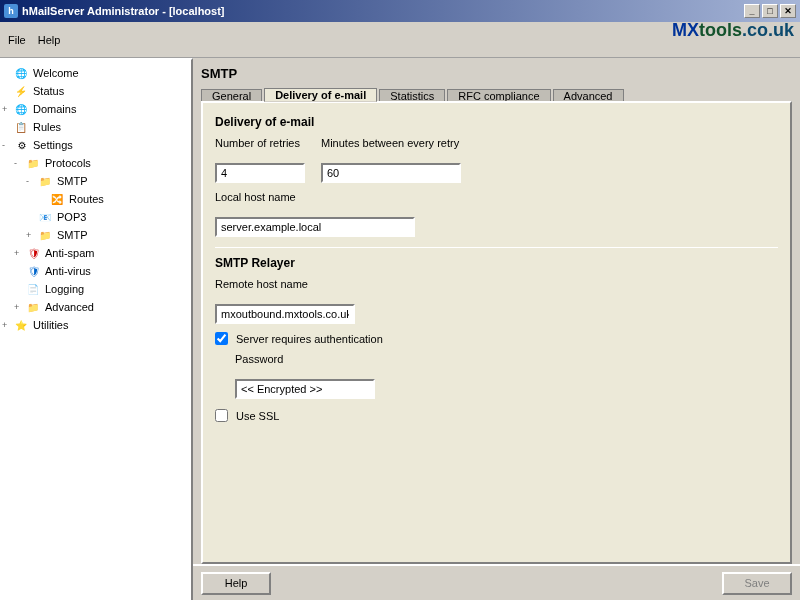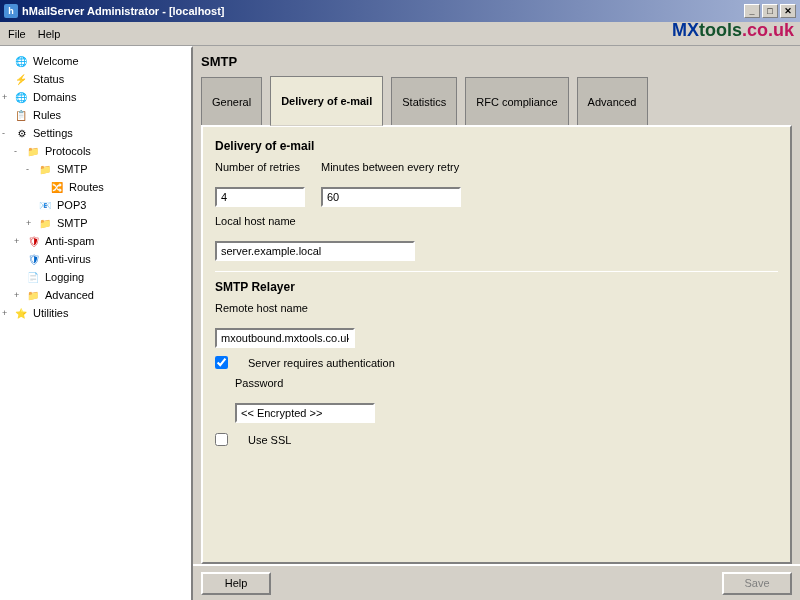--- a/index.html
+++ b/index.html
@@ -111,27 +111,27 @@
     }
 
     
     .tabs {
       display: flex;
       align-items: flex-end;
       margin-bottom: 0;
       gap: 0;
     }
     .tab {
-      padding: 18px 10px;
+      padding: 0 10px;
       border: 1px solid #808080;
       background: #d4d0c8;
       cursor: pointer;
       font-size: 11px;
       border-bottom: none;
-      margin-right: 8px;
+      margin-right: 2px;
       position: relative;
       top: 1px;
       text-align: center;
     }
     .tab.active {
       background: #d4d0c8;
       border-bottom: 1px solid #d4d0c8;
       font-weight: bold;
       z-index: 2;
       background: #ece9d8;
@@ -193,21 +193,21 @@
       height: 1px;
       background: #808080;
       margin: 10px 0 8px 0;
       border-top: 1px solid #ffffff;
     }
 
     
     .checkbox-row {
       display: flex;
       align-items: center;
-      gap: 20px;
+      gap: 8px;
       margin-bottom: 8px;
     }
     .checkbox-row input[type="checkbox"] {
       width: 13px;
       height: 13px;
     }
 
     
     .bottom-bar {
       height: 36px;
@@ -271,25 +271,25 @@
       <span class="titlebar-icon">h</span>
       <span>hMailServer Administrator - [localhost]</span>
     </div>
     <div class="titlebar-controls">
       <div class="titlebar-btn">_</div>
       <div class="titlebar-btn">□</div>
       <div class="titlebar-btn">✕</div>
     </div>
   </div>
 
-  <div style="display:flex; background:#d4d0c8; height:24px; align-items:center; padding:0 2px; border-bottom:1px solid #a0a0a0; position:relative;">
+  <div style="display:flex; background:#d4d0c8; height:36px; align-items:center; padding:0 2px; border-bottom:1px solid #a0a0a0; position:relative;">
     <div class="menu-item">File</div>
     <div class="menu-item">Help</div>
     <div style="position:absolute; right:6px; top:-2px; font-size:18px; font-weight:bold; font-family:Arial,sans-serif;">
-      <span style="color:#003399;">MX</span><span style="color:#14532d;">tools</span><span style="color:#be185d;">.co.uk</span>
+      <span style="color:#003399;">MX</span><span style="color:#14532d;">tools</span><span style="color:#0c4a6e;">.co.uk</span>
     </div>
   </div>
 
   <div class="body-wrapper">
 
     <div class="sidebar">
 
       <div class="tree-item indent-0">
         <span class="tree-expander">&nbsp;</span>
         <span class="icon" style="color:#1e6ab0;">🌐</span>

